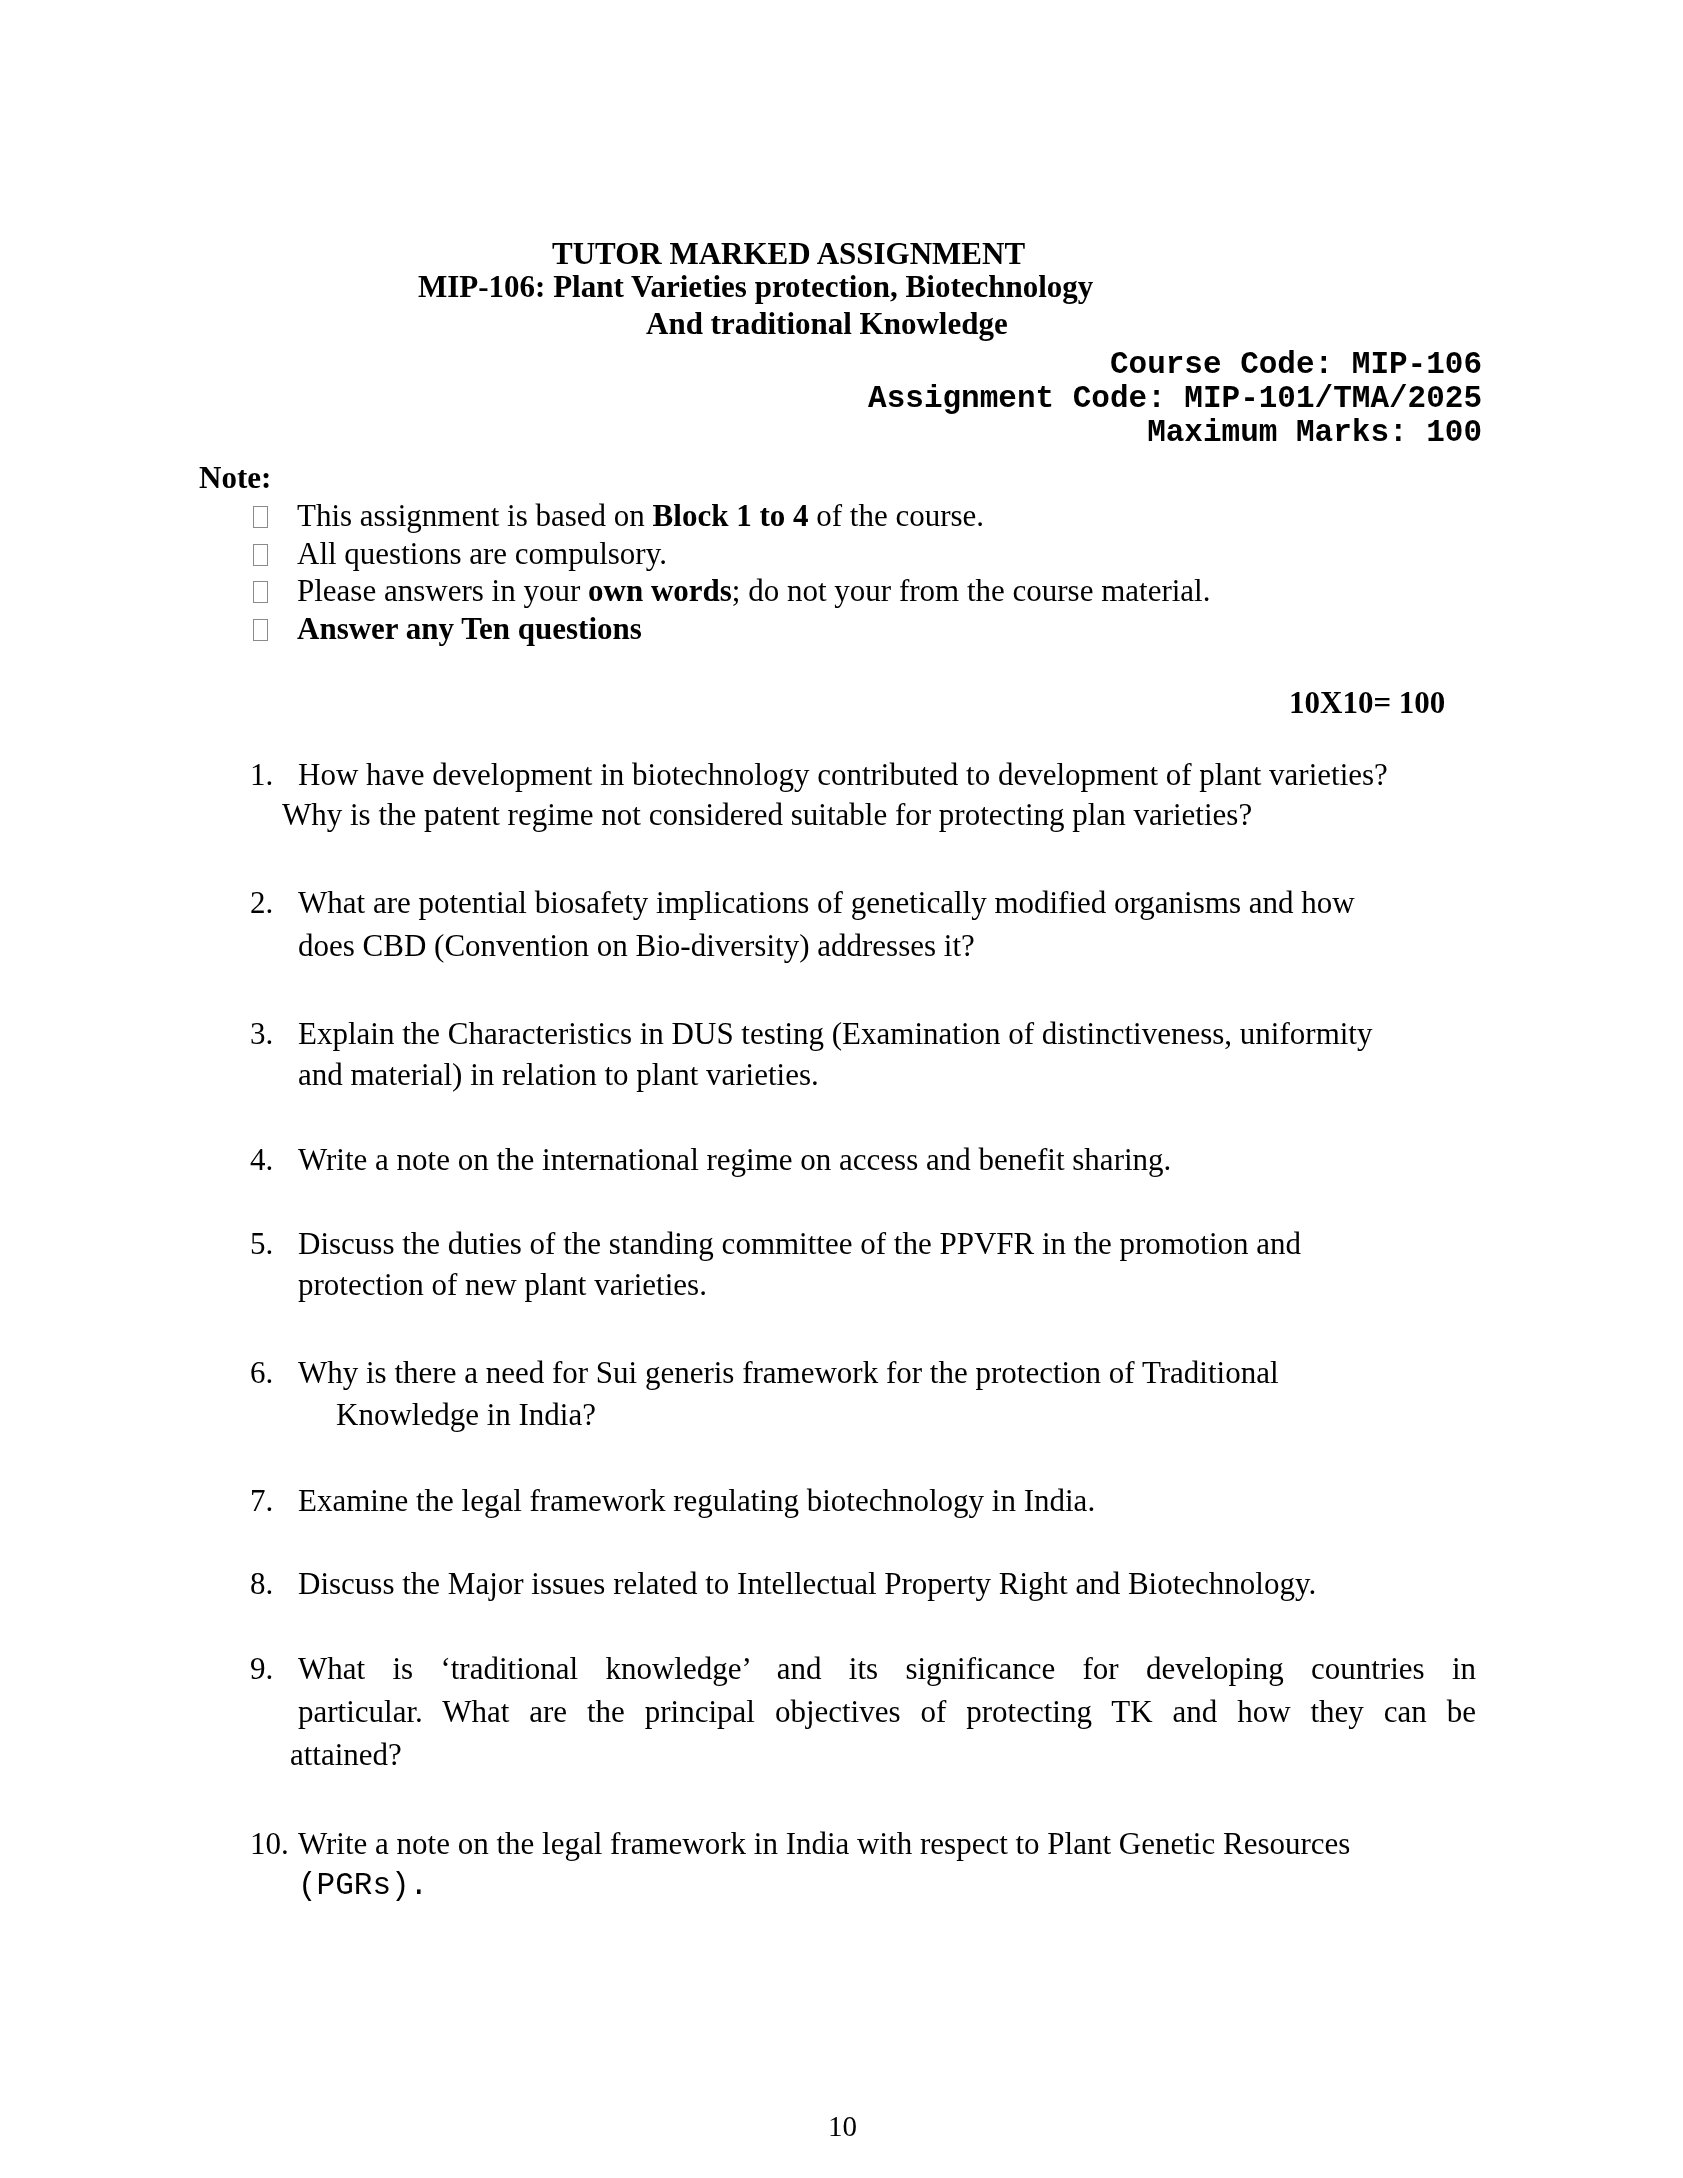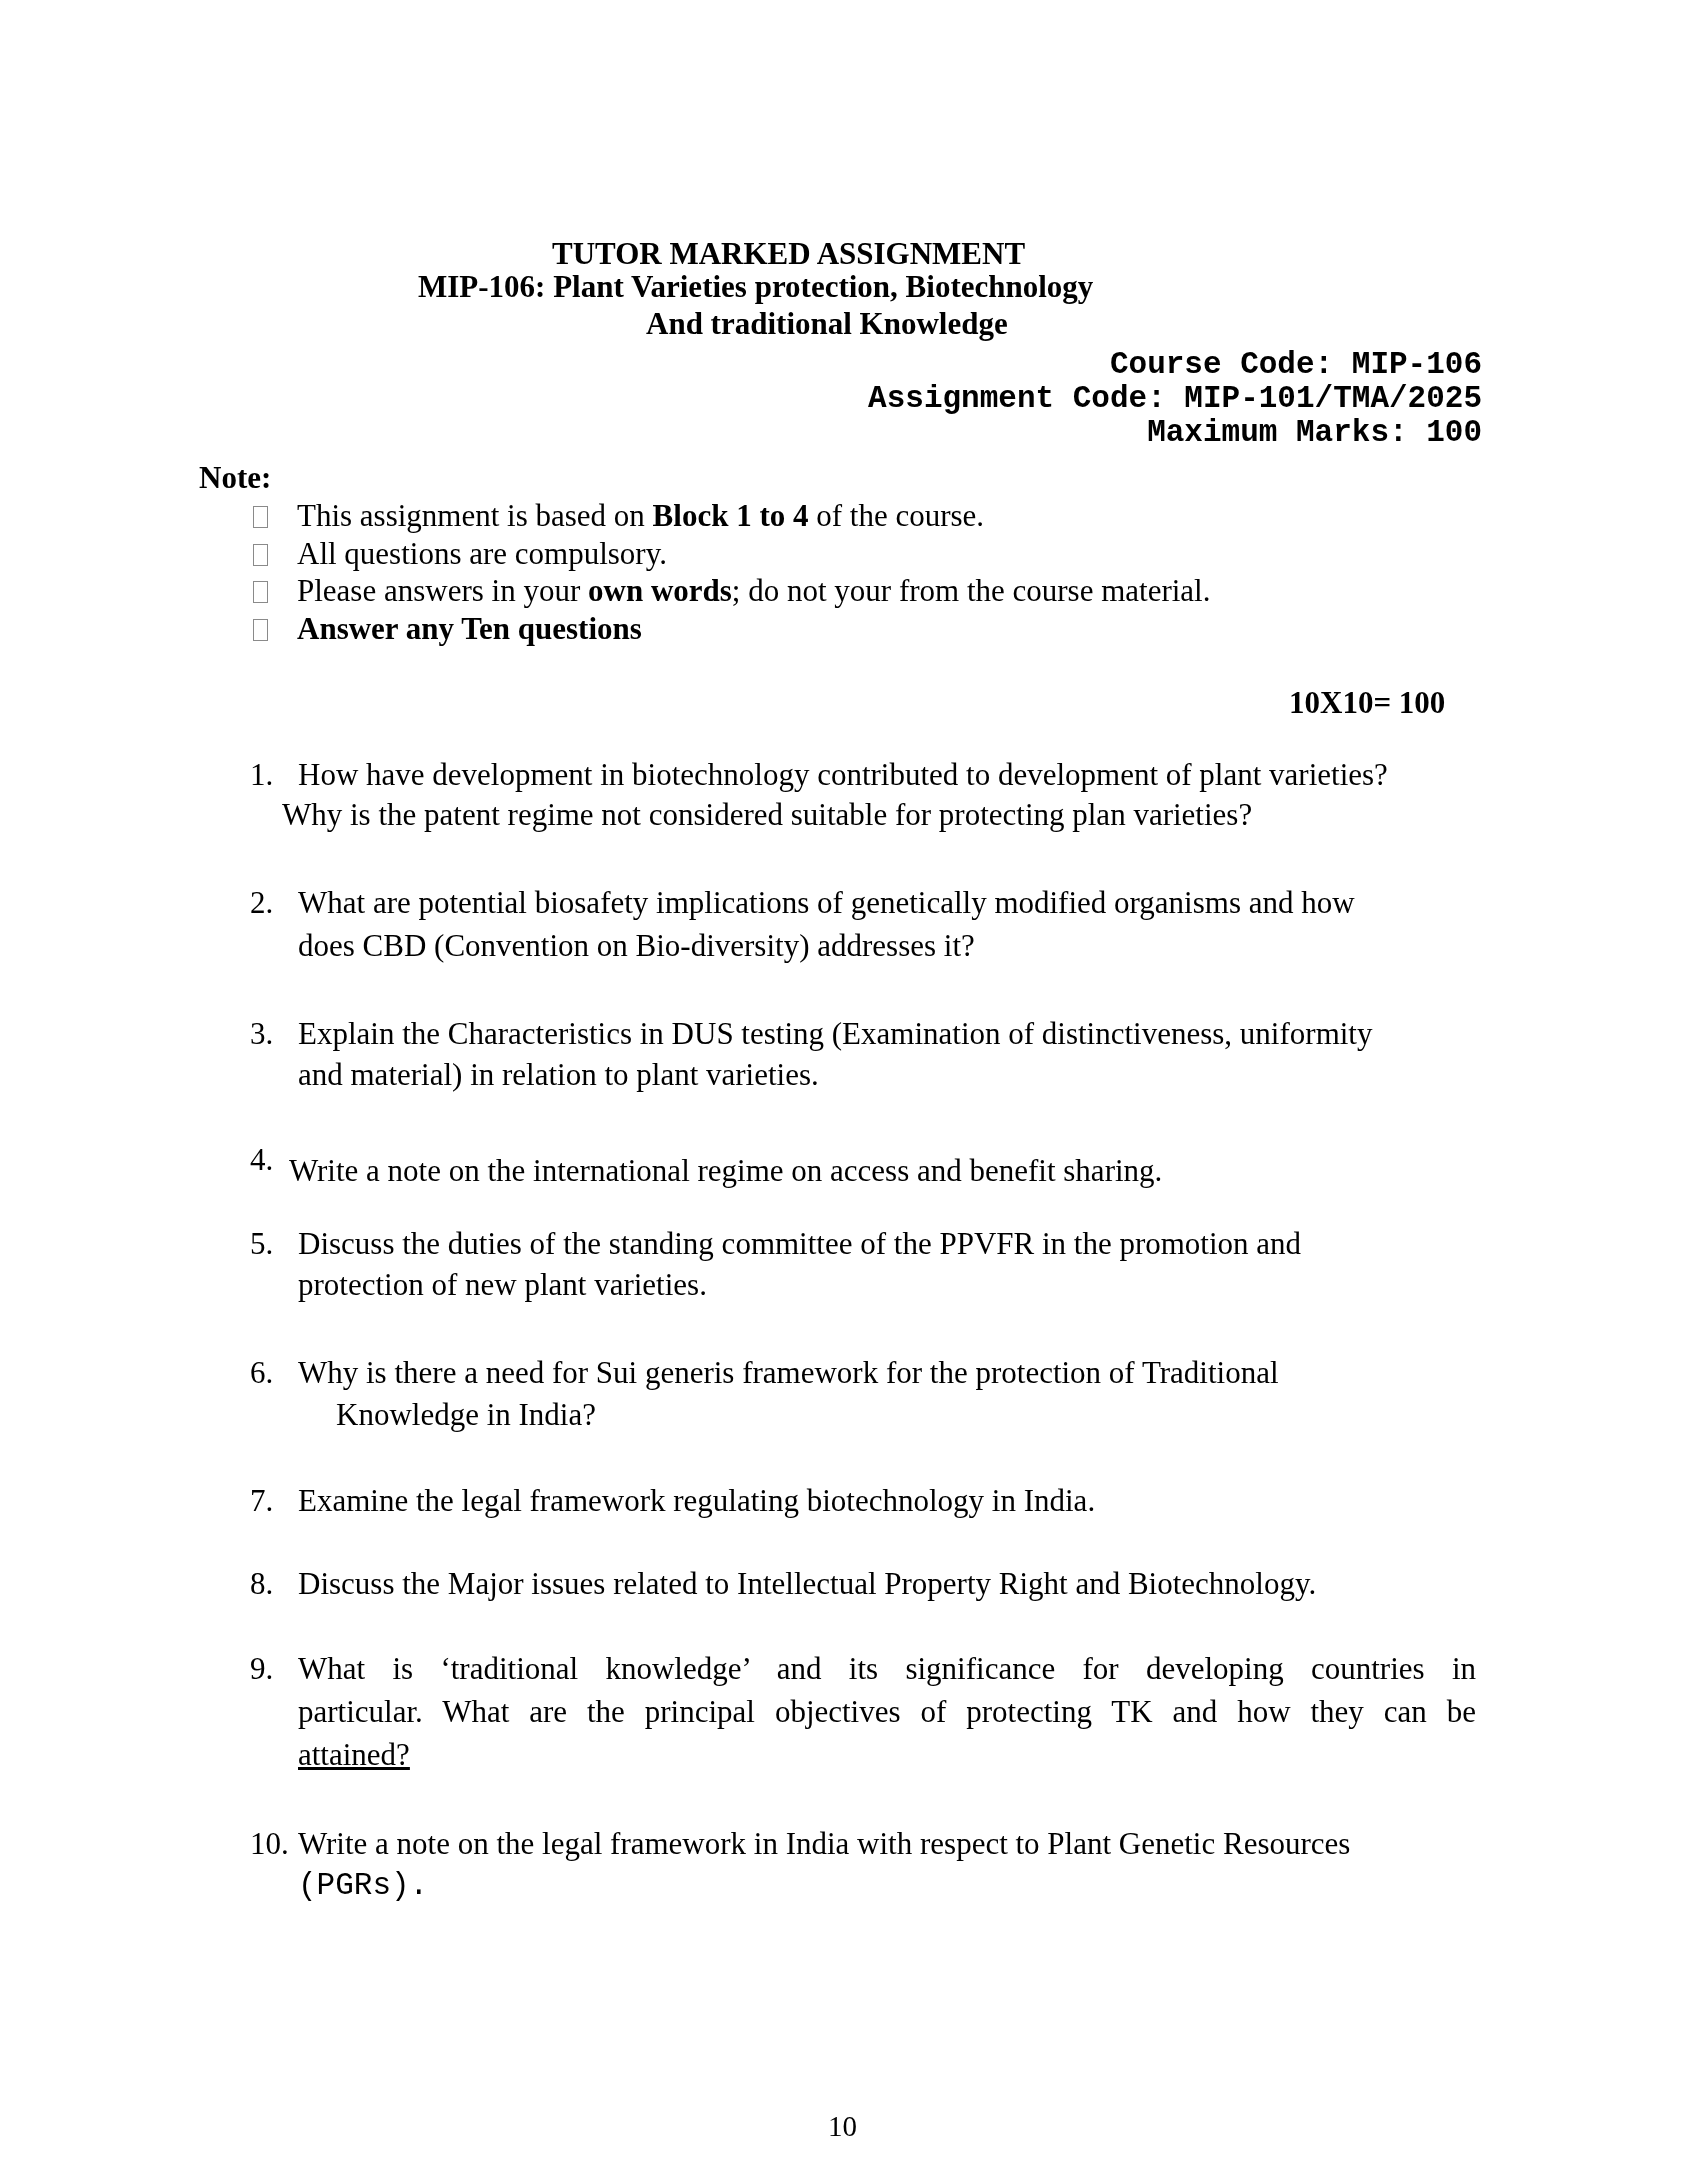--- a/index.html
+++ b/index.html
@@ -61,21 +61,21 @@
   </div>
 
   <div>
     <span class="qnum" style="top:1018px;">3.</span>
     <span class="ln" style="left:298px; top:1018px;">Explain the Characteristics in DUS testing (Examination of distinctiveness, uniformity</span>
     <span class="ln" style="left:298px; top:1059px;">and material) in relation to plant varieties.</span>
   </div>
 
   <div>
     <span class="qnum" style="top:1144px;">4.</span>
-    <span class="ln" style="left:289px; top:1144px;margin-top:11px;">Write a note on the international regime on access and benefit sharing.</span>
+    <span class="ln" style="left:298px; top:1144px;">Write a note on the international regime on access and benefit sharing.</span>
   </div>
 
   <div>
     <span class="qnum" style="top:1228px;">5.</span>
     <span class="ln" style="left:298px; top:1228px;">Discuss the duties of the standing committee of the PPVFR in the promotion and</span>
     <span class="ln" style="left:298px; top:1269px;">protection of new plant varieties.</span>
   </div>
 
   <div>
     <span class="qnum" style="top:1357px;">6.</span>
@@ -90,21 +90,21 @@
 
   <div>
     <span class="qnum" style="top:1568px;">8.</span>
     <span class="ln" style="left:298px; top:1568px;">Discuss the Major issues related to Intellectual Property Right and Biotechnology.</span>
   </div>
 
   <div>
     <span class="qnum" style="top:1653px;">9.</span>
     <span class="ln justify" style="left:298px; top:1653px;">What is ‘traditional knowledge’ and its significance for developing countries in</span>
     <span class="ln justify" style="left:298px; top:1696px;">particular. What are the principal objectives of protecting TK and how they can be</span>
-    <span class="ln" style="left:298px; top:1739px;text-decoration:underline;">attained?</span>
+    <span class="ln" style="left:290px; top:1739px;">attained?</span>
   </div>
 
   <div>
     <span class="qnum" style="top:1828px;">10.</span>
     <span class="ln" style="left:298px; top:1828px;">Write a note on the legal framework in India with respect to Plant Genetic Resources</span>
     <span class="ln" style="left:298px; top:1870px;font-family:Liberation Mono, monospace;">(PGRs).</span>
   </div>
 </div>
 
 <div class="ln" style="left:828px; top:2111px; font-size:29px;">10</div>

